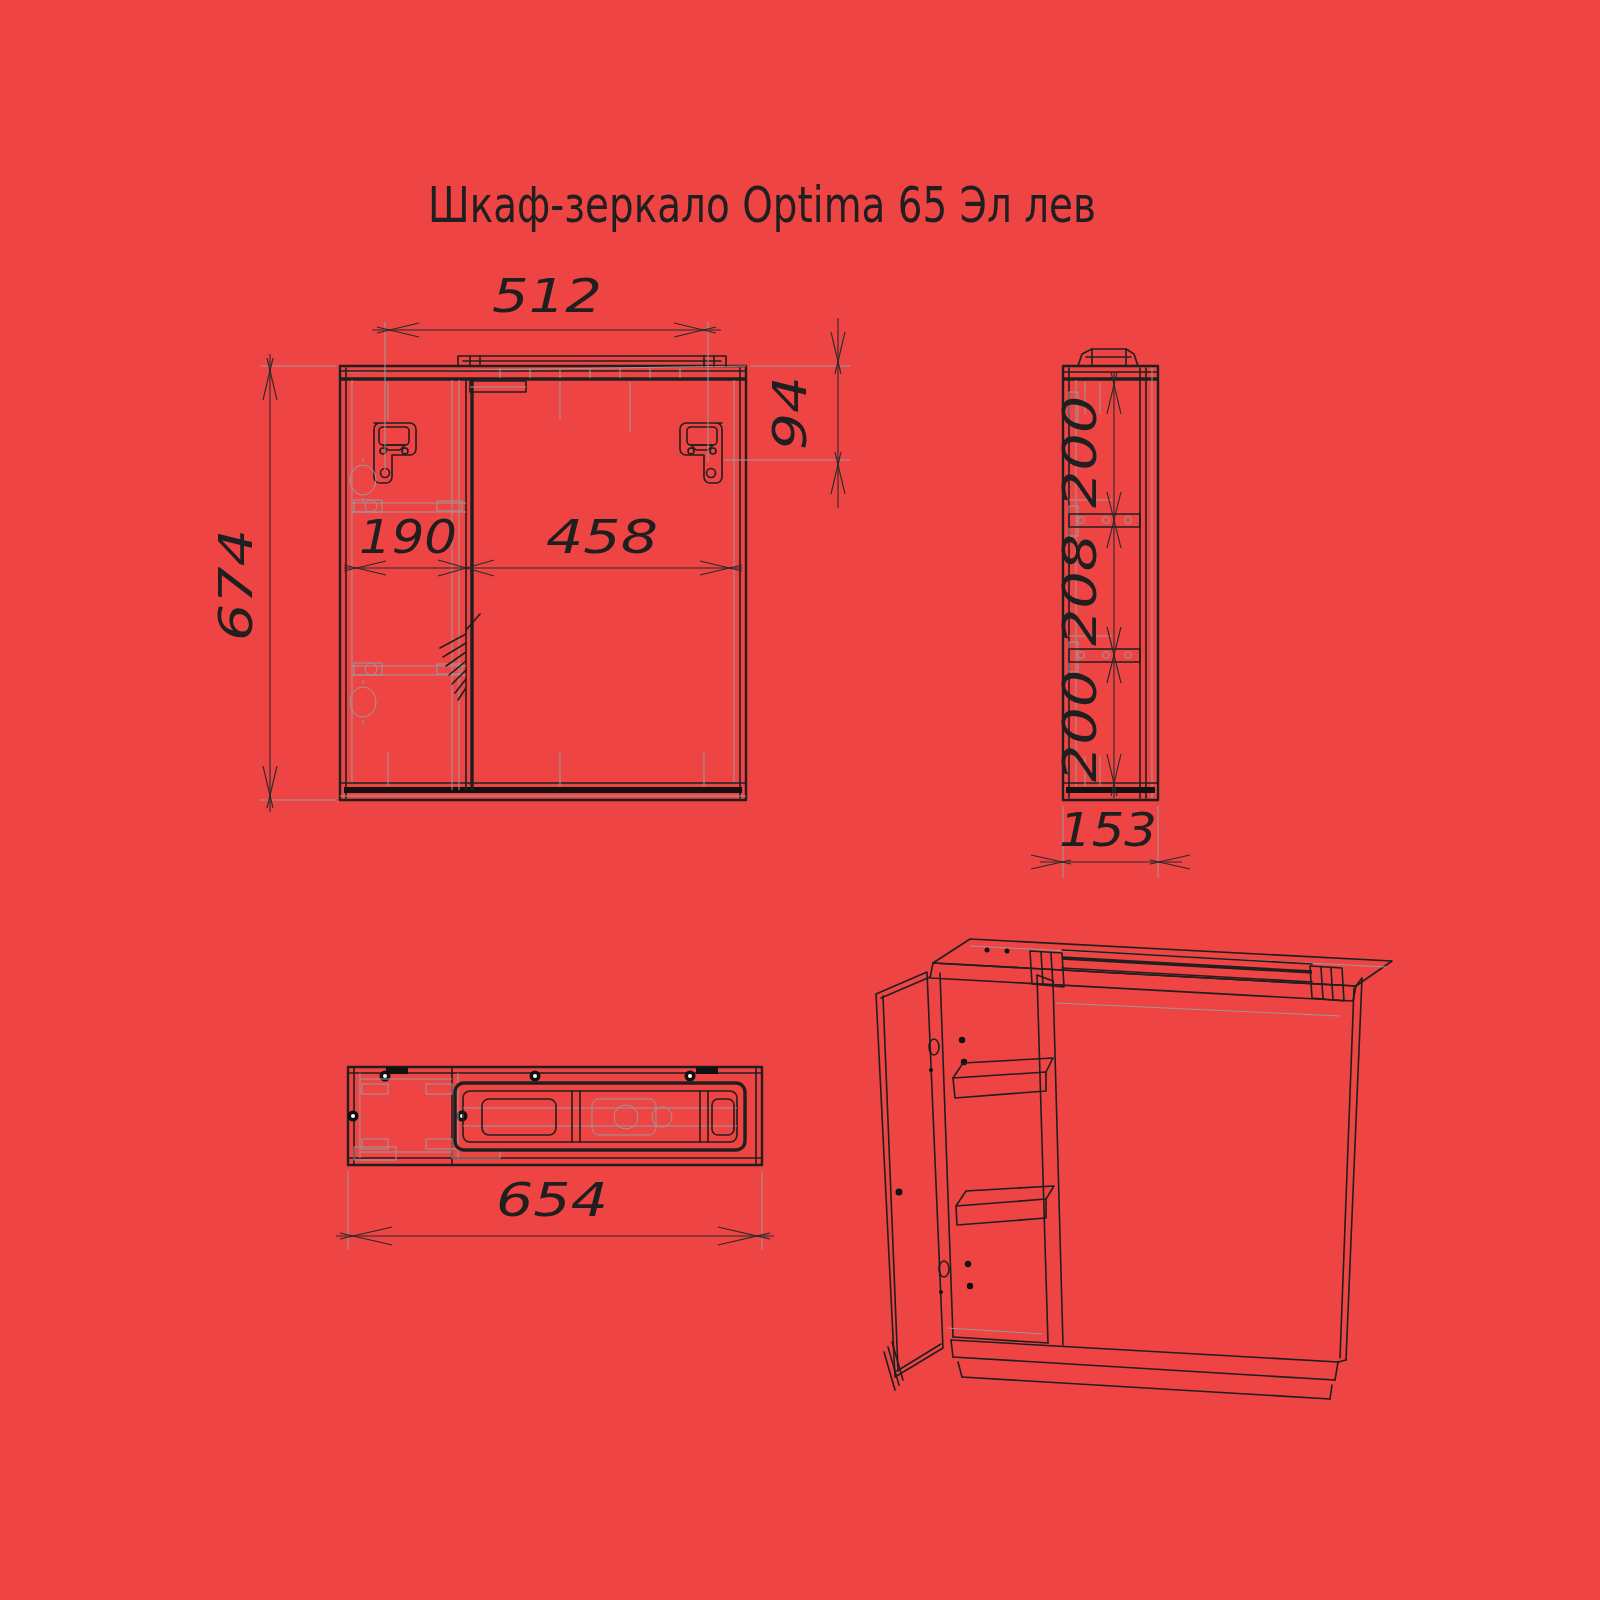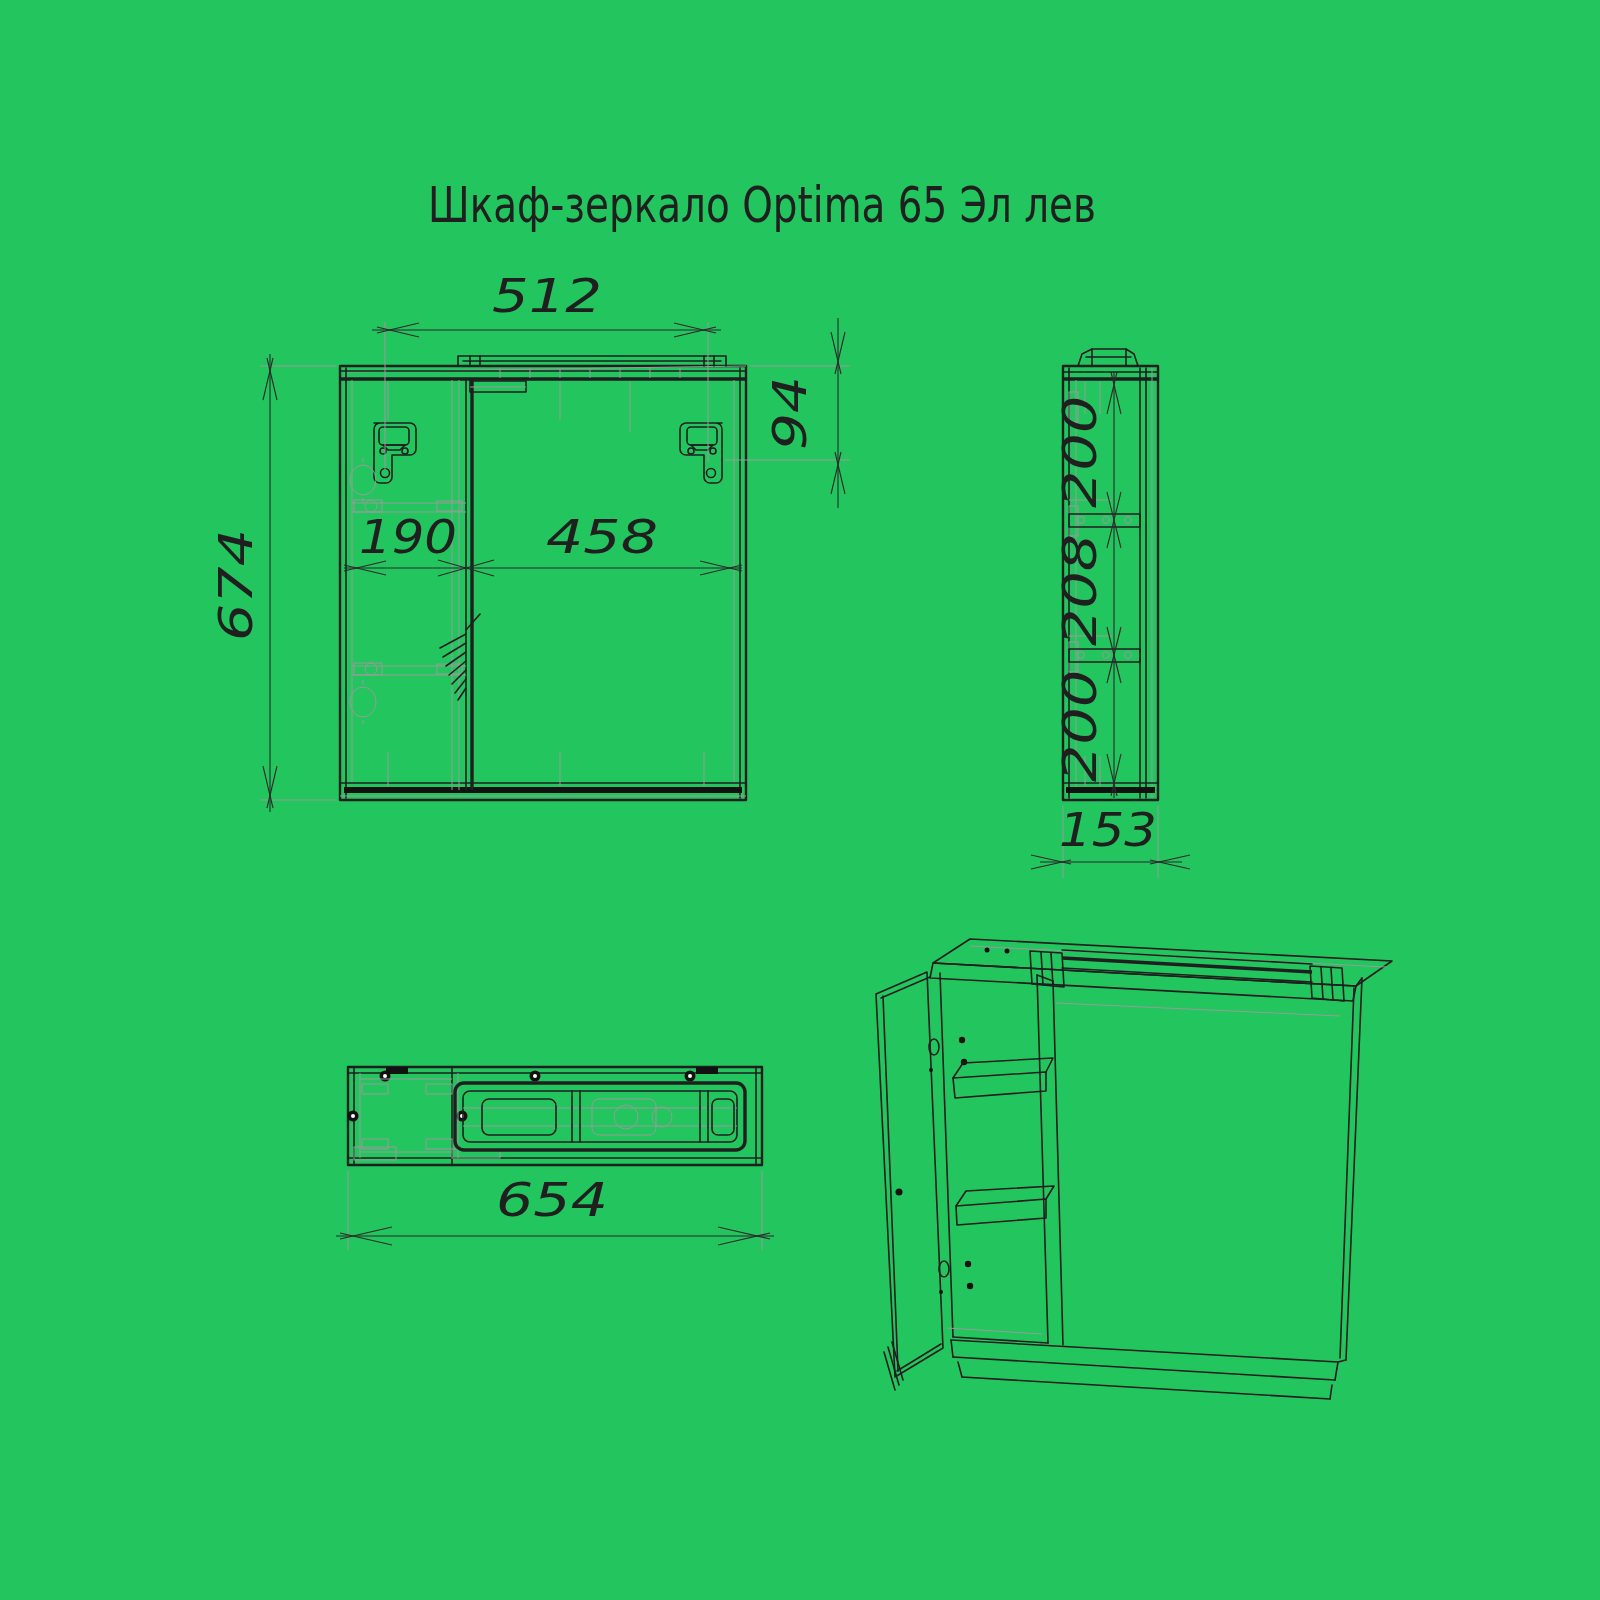--- a/index.html
+++ b/index.html
@@ -1,16 +1,16 @@
 <!DOCTYPE html>
 <html><head>
 <meta charset="utf-8">
 <style>
   html,body{margin:0;padding:0;background:#e8e8e8;}
-  .canvas{position:relative;width:1600px;height:1600px;background:#22c55e;margin:0 auto;overflow:hidden;}
+  .canvas{position:relative;width:1600px;height:1600px;background:#ef4444;margin:0 auto;overflow:hidden;}
   svg{position:absolute;left:0;top:0;}
   .ln  {stroke:#1f1f1f;stroke-width:1.6;fill:none;stroke-linecap:round;stroke-linejoin:round;}
   .ln2 {stroke:#1f1f1f;stroke-width:2.4;fill:none;stroke-linejoin:round;}
   .thick{stroke:#111;stroke-width:6;fill:none;}
   .med {stroke:#1f1f1f;stroke-width:3.4;fill:none;}
   .thin{stroke:#9a9a9a;stroke-width:1;fill:none;}
   .dimln{stroke:#2a2a2a;stroke-width:1.1;fill:none;}
   .dim{font-family:"DejaVu Sans",sans-serif;font-style:italic;font-size:46px;fill:#1f1f1f;text-anchor:middle;}
   .title{font-family:"DejaVu Sans",sans-serif;font-size:50px;fill:#1f1f1f;text-anchor:middle;}
   .filldark{fill:#111;stroke:none;}

